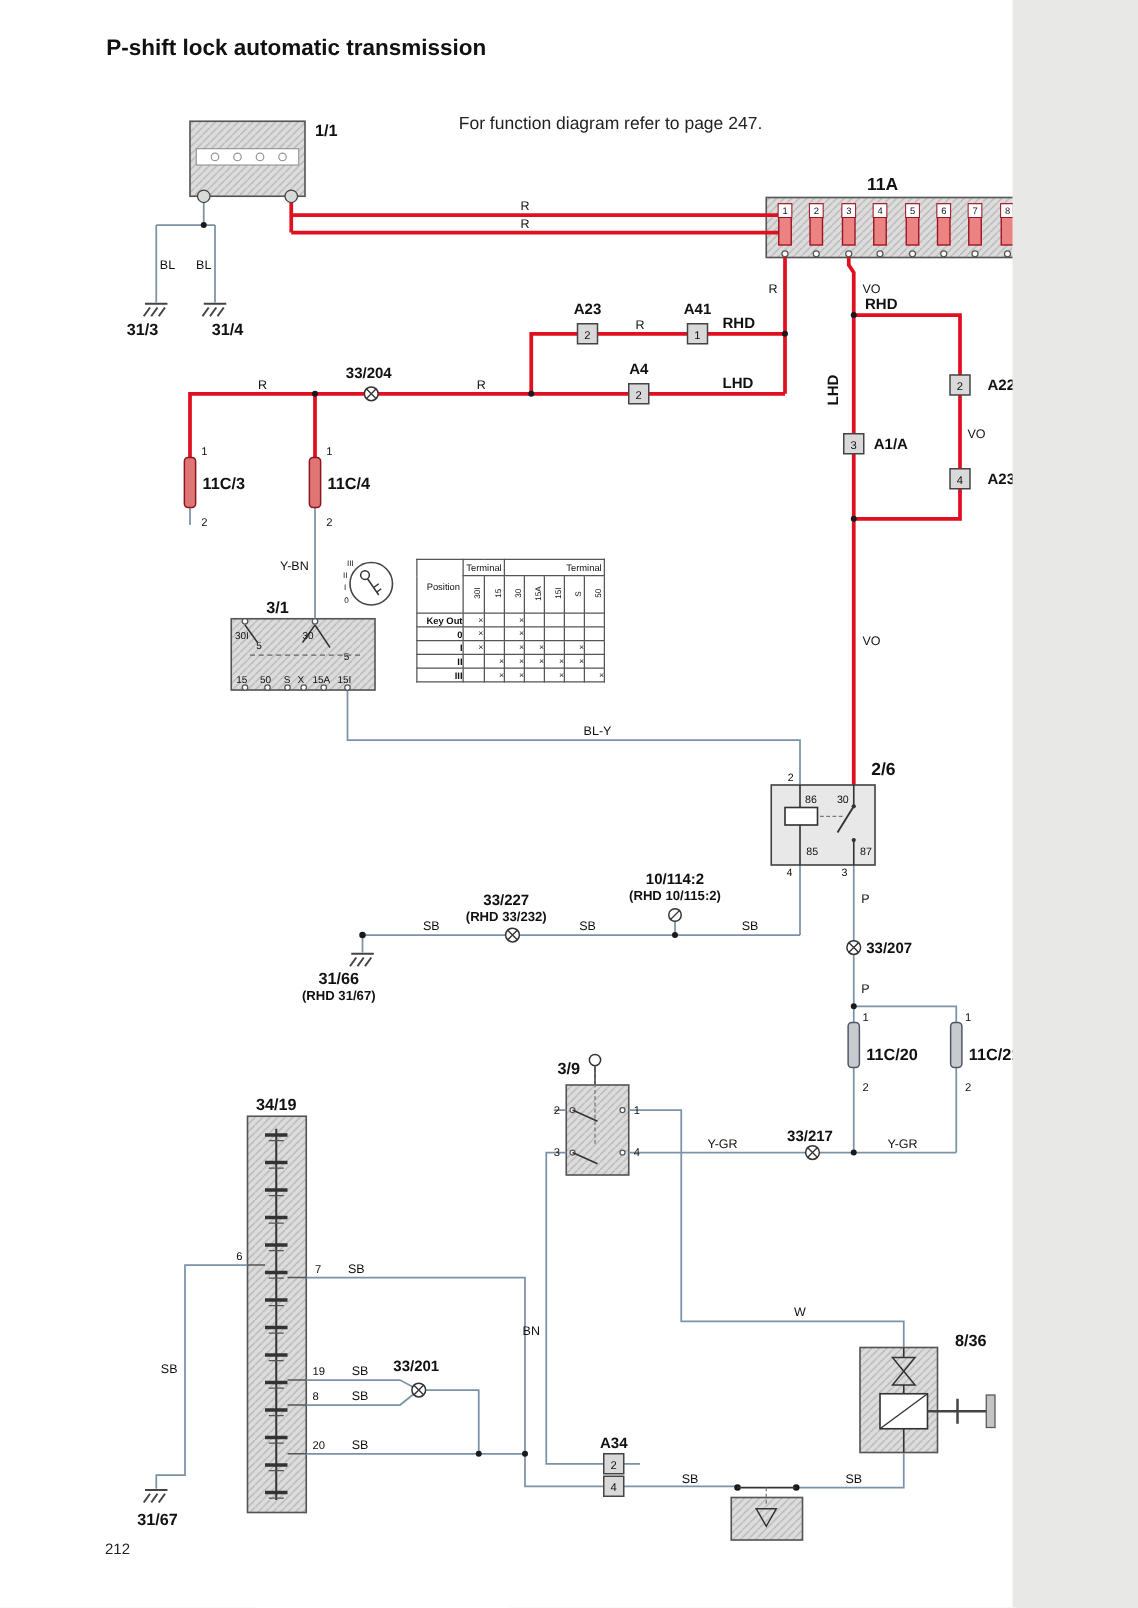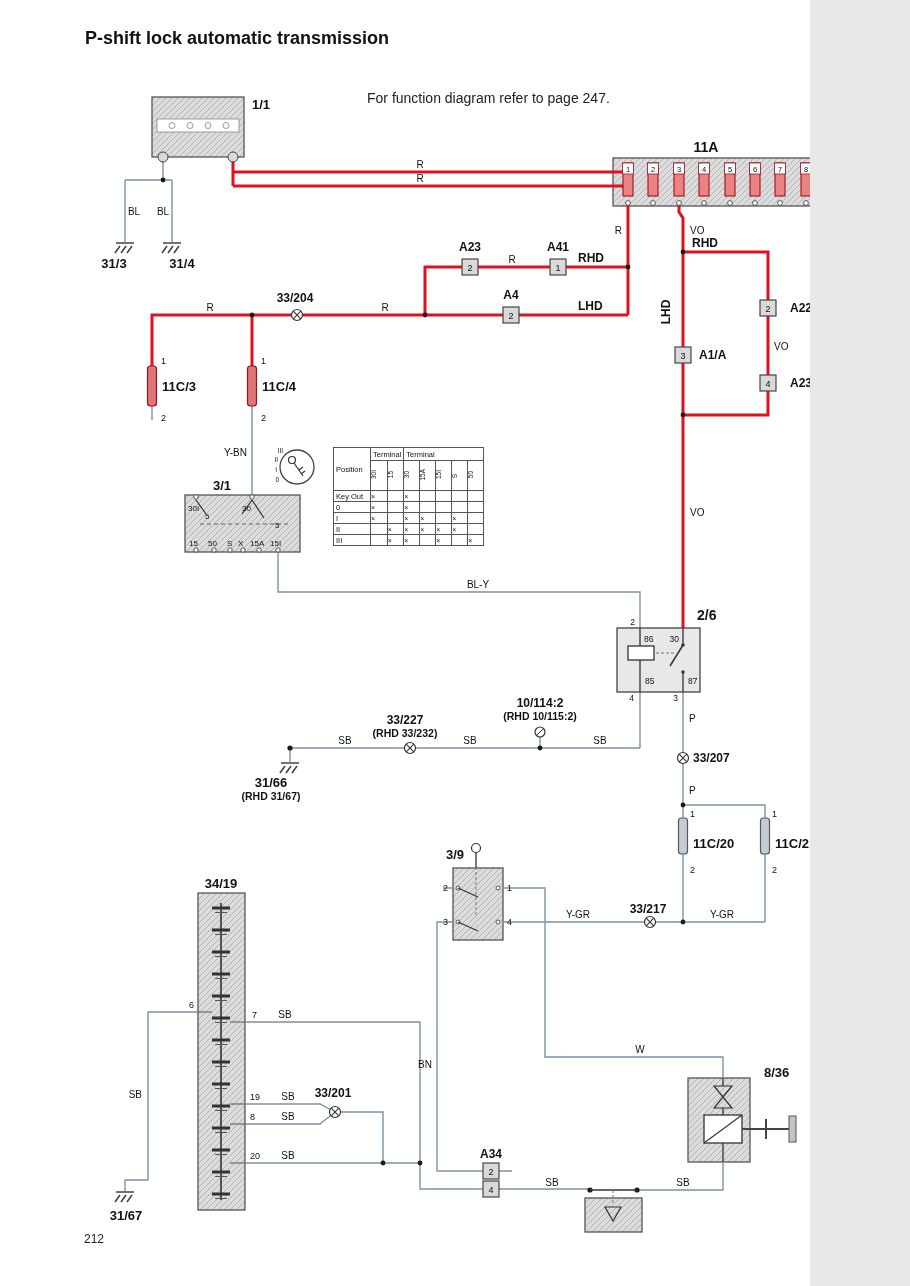--- a/index.html
+++ b/index.html
@@ -6,25 +6,25 @@
   body { margin:0; background:#e8e8e6; }
   .page { position:relative; width:810px; height:1286px; background:#ffffff;
           font-family:"Liberation Sans", sans-serif; overflow:hidden; }
   .title { position:absolute; left:85px; top:28px; font-size:18px; font-weight:bold; color:#111; }
   .note  { position:absolute; left:367px; top:90px; font-size:14px; color:#222; }
   .pagenum { position:absolute; left:84px; top:1232px; font-size:12px; color:#222; }
   svg.diagram { position:absolute; left:0; top:0; }
 
   table.ign { position:absolute; left:333px; top:447px; border-collapse:collapse; background:#fff; }
   .ign th, .ign td { border:1px solid #555; padding:0; font-weight:normal; color:#111;
-                     text-align:left; vertical-align:middle; }
+                     text-align:right; vertical-align:middle; }
   .ign .h   { font-size:7.5px; height:13px; padding:0 2px; }
   .ign .rot { height:30px; width:16px; font-size:6.5px; }
   .ign .rot span { writing-mode:vertical-rl; transform:rotate(180deg); display:inline-block; line-height:1; }
-  .ign .rowlab { font-size:7.5px; text-align:left; padding-left:2px; height:11px; width:37px; }
+  .ign .rowlab { font-size:7.5px; text-align:right; padding-left:2px; height:11px; width:37px;font-weight:bold; }
   .ign .mark { font-size:7px; width:16px; }
 
   .t { font-family:"Liberation Sans",sans-serif; fill:#111; }
   .b { font-weight:bold; }
   .hbox { fill:url(#hatch); stroke:#555; stroke-width:1.3; }
   .abox { fill:#d9d9d9; stroke:#444; stroke-width:1.2; }
   .fuse-body { fill:#ec8383; stroke:#a01020; stroke-width:1.1; }
   .fuse-tag  { fill:#fff; stroke:#a01020; stroke-width:0.8; }
   .nub { fill:#fff; stroke:#555; stroke-width:1; }
   .dot { fill:#1a1a1a; }

